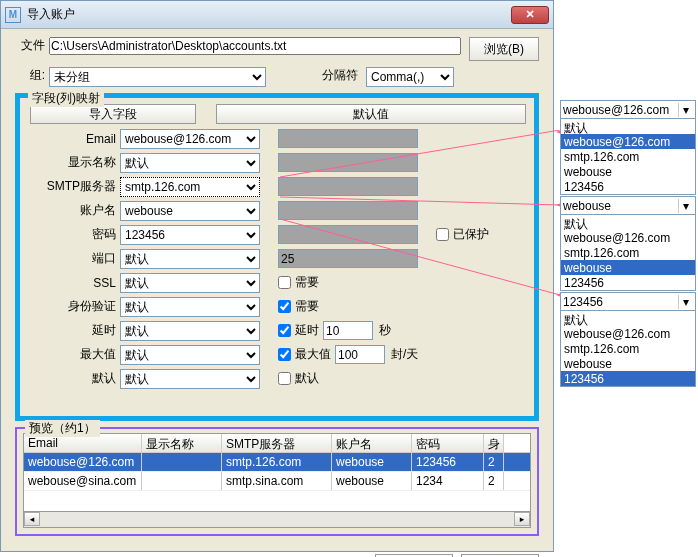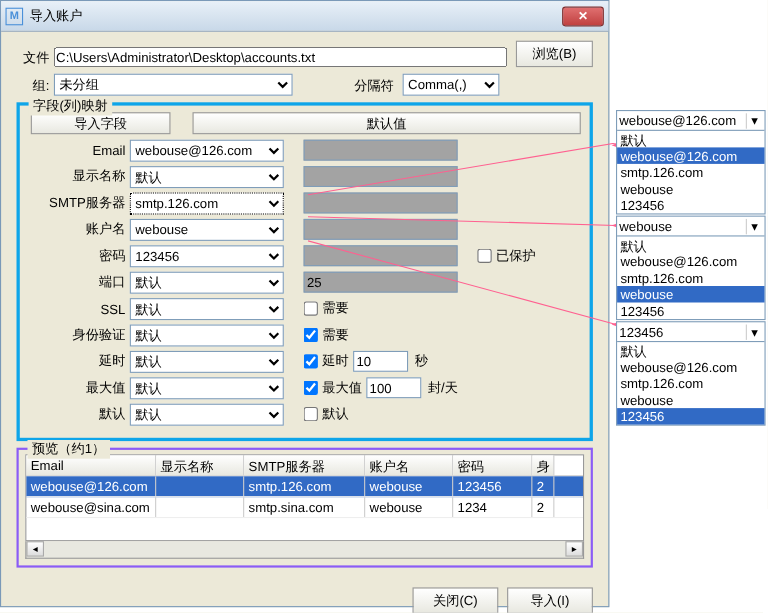--- a/index.html
+++ b/index.html
@@ -3,25 +3,25 @@
 <meta charset="utf-8">
 <style>
 *{box-sizing:border-box;margin:0;padding:0;font-family:"SimSun","宋体",Arial,sans-serif;font-size:12px}
 body{background:#fff;width:698px;height:557px;position:relative}
 .dialog{position:absolute;left:0;top:0;width:554px;height:552px;border:1px solid #7a99b8;background:#ece9d8}
 .titlebar{height:28px;background:linear-gradient(#e8f0f8,#c8d8e8);border-bottom:1px solid #a0b0c0;display:flex;align-items:center;padding:0 4px}
 .titlebar .icon{width:16px;height:16px;margin-right:6px;display:flex;align-items:center;justify-content:center;color:#4a90d9;font-weight:bold;border:1px solid #4a90d9;font-size:10px}
 .titlebar .title{flex:1}
 .titlebar .close{width:38px;height:18px;background:linear-gradient(#e07070,#c04040);border:1px solid #803030;border-radius:3px;color:#fff;display:flex;align-items:center;justify-content:center;font-weight:bold;cursor:pointer;font-size:11px}
 .content{padding:8px 14px}
-.row{display:flex;align-items:flex-end;margin-bottom:6px}
+.row{display:flex;align-items:flex-start;margin-bottom:6px}
 .lbl{text-align:right;padding-right:4px}
 select.sel{height:20px;border:1px solid #7f9db9;background:#fff}
 .btn{height:24px;border:1px solid #999;background:linear-gradient(#fff,#e8e8e0);padding:0 8px;cursor:pointer}
-.fieldset{border:3px solid #0ea5e9;margin-top:6px;padding:6px 8px 8px;position:relative}
+.fieldset{border:5px solid #0ea5e9;margin-top:6px;padding:6px 8px 24px;position:relative}
 .fieldset .legend{position:absolute;top:-8px;left:8px;background:#ece9d8;padding:0 4px}
 .maprow{display:flex;align-items:center;margin-bottom:3px;height:21px}
 .maprow .c1{width:92px;text-align:right;padding-right:4px}
 .maprow .c3{width:18px}
 .sel2{width:140px;height:20px;border:1px solid #7f9db9;background:#fff}
 .txt2{width:140px;height:19px;border:1px solid #7f9db9;background:#a3a3a3;padding:0 2px}
 .txt3{width:50px;height:19px;border:1px solid #7f9db9;background:#fff;padding:0 2px;margin-left:4px}
 .chk{margin-right:4px}
 .hdrrow{display:flex;margin-bottom:4px}
 .hdrbtn{border:1px solid #999;background:linear-gradient(#fff,#e8e8e0);text-align:center;height:20px;line-height:18px}
@@ -62,21 +62,21 @@
     <div class="row">
       <span class="lbl" style="width:34px">组:</span>
       <select class="sel" style="width:217px"><option>未分组</option></select>
       <span class="lbl" style="margin-left:56px">分隔符</span>
       <select class="sel" style="width:88px;margin-left:4px"><option>Comma(,)</option></select>
     </div>
 
     <div class="fieldset">
       <span class="legend">字段(列)映射</span>
       <div class="hdrrow">
-        <div class="hdrbtn" style="width:127px;margin-left:2px">导入字段</div>
+        <div class="hdrbtn" style="width:166px;margin-left:2px">导入字段</div>
         <div class="hdrbtn" style="flex:1;margin-left:20px">默认值</div>
       </div>
 
       <div class="maprow">
           <span class="c1">Email</span>
           <select class="sel2"><option>webouse@126.com</option></select>
           <span class="c3"></span>
           <input class="txt2" style="">
         </div>
       <div class="maprow">

